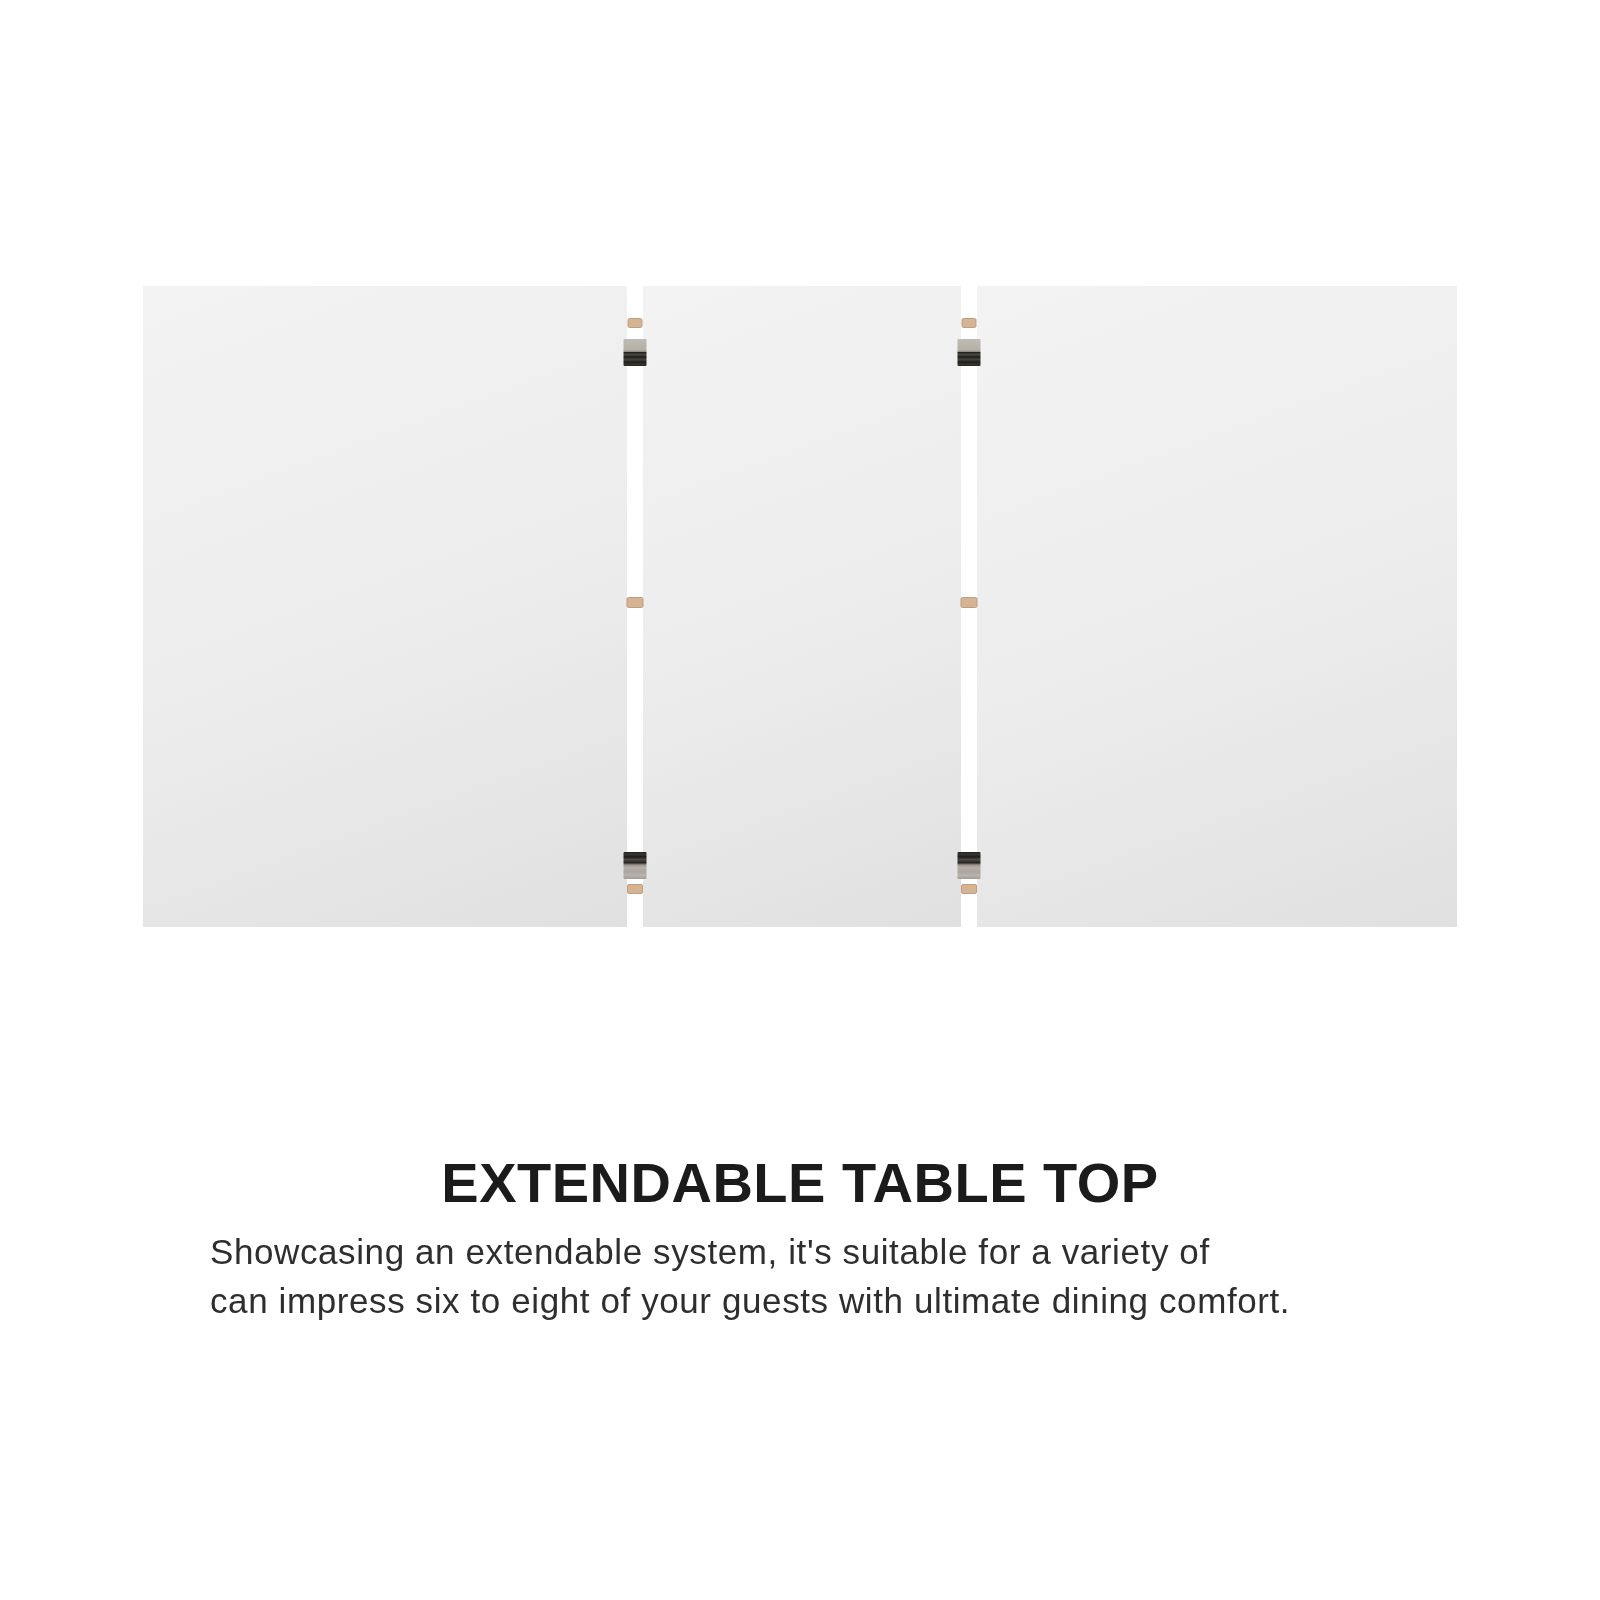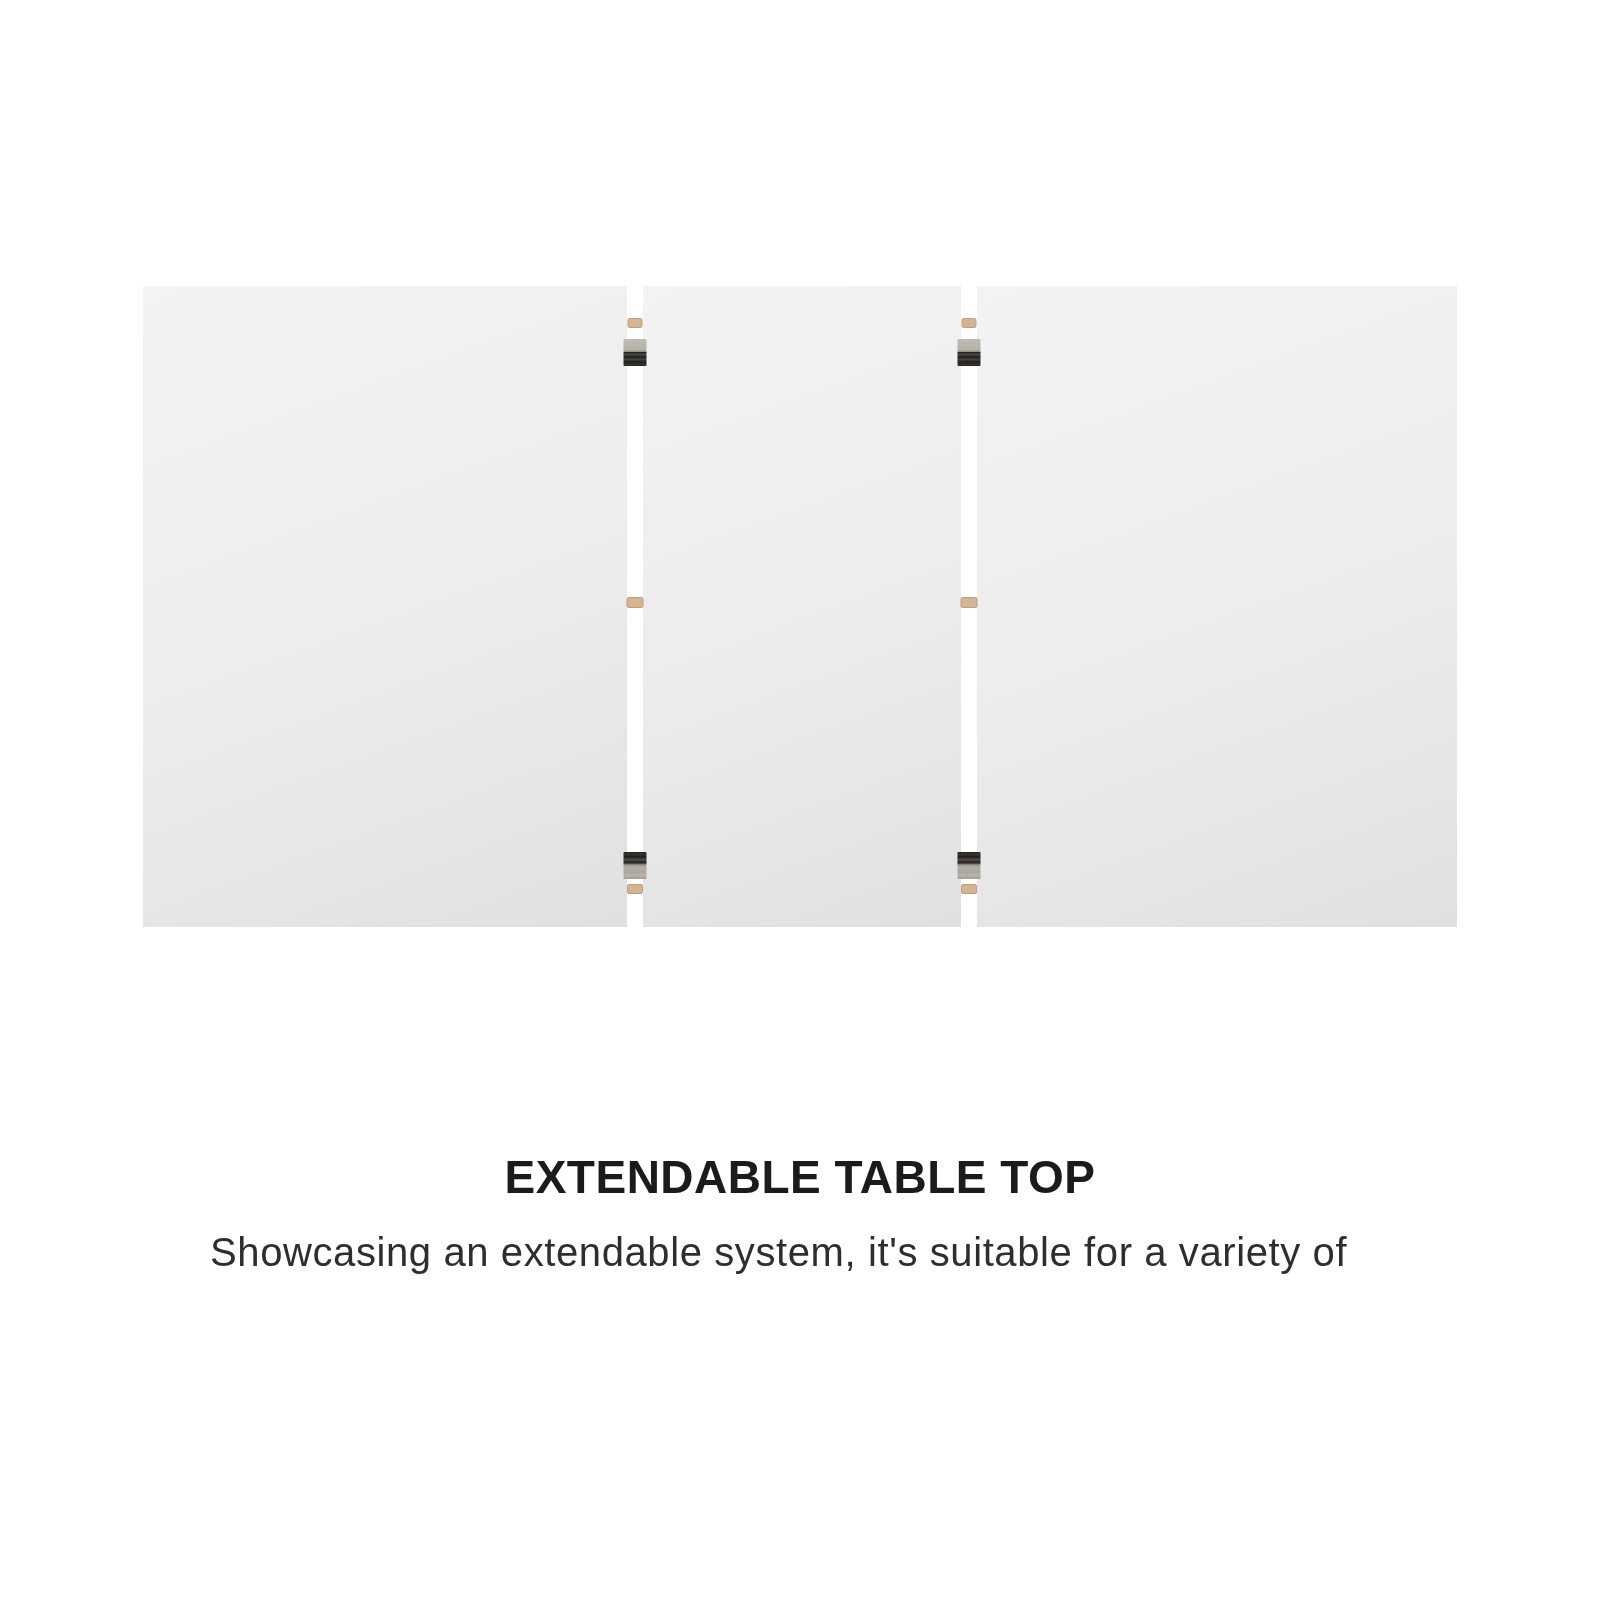--- a/index.html
+++ b/index.html
@@ -77,30 +77,30 @@
       var(--clip_dark) 40%, #9d978f 48%,
       var(--clip_light) 58%, #aba59d 74%, #b8b3ab 86%, #a29c94 100%);
   }
 
   
   .caption-heading {
     position: absolute;
     left: 0; top: 1150px;
     width: 1600px;
     text-align: center;
-    font-size: 46px;
+    font-size: 56px;
     font-weight: 800;
     letter-spacing: 0.5px;
     color: var(--heading_text);
   }
   .caption-body {
     position: absolute;
     left: 210px; top: 1228px;
     width: 1260px;
-    font-size: 40px;
+    font-size: 35px;
     font-weight: 300;
     letter-spacing: 0.6px;
     line-height: 48.5px;
     color: var(--body_text);
     text-align: left;
   }
 </style>
 </head>
 <body>
 
@@ -125,15 +125,16 @@
       <div class="dowel mid-dowel"></div>
       <div class="clip clip-bottom"></div>
       <div class="dowel bottom-dowel"></div>
     </div>
   </div>
 
   <h1 class="caption-heading">EXTENDABLE TABLE TOP</h1>
 
   <div class="caption-body">
     <div>Showcasing an extendable system, it's suitable for a variety of</div>
+    <div>can impress six to eight of your guests with ultimate dining comfort.</div>
   </div>
 
 </div>
 
 </body></html>

